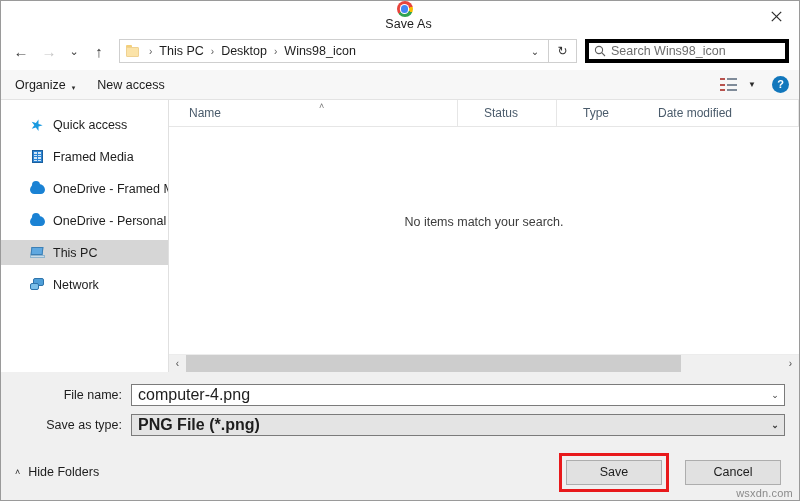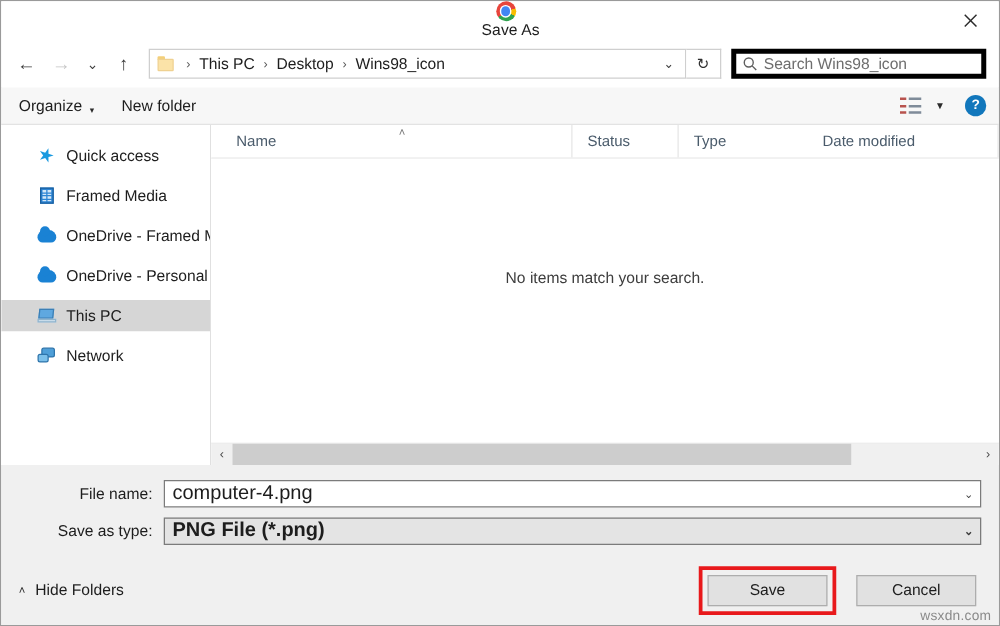--- a/index.html
+++ b/index.html
@@ -363,20 +363,21 @@
     background: #ffffff;
   }
   .col-header {
     height: 26px;
     min-height: 26px;
     display: flex;
     align-items: stretch;
     border-bottom: 1px solid #e6e6e6;
     background: #ffffff;
     position: relative;
+    gap: 14px;
   }
   .col {
     display: flex;
     align-items: center;
     font-size: 12px;
     color: #4a5b6b;
     padding-left: 12px;
     border-right: 1px solid #e6e6e6;
     box-sizing: border-box;
     position: relative;
@@ -584,21 +585,21 @@
       <div class="search-ph">Search Wins98_icon</div>
     </div>
   </div>
 
   <div class="cmdbar">
     <div class="cmd-item">
       <span>Organize</span>
       <span class="cmd-caret">▾</span>
     </div>
     <div class="cmd-item">
-      <span>New folder</span>
+      <span>New access</span>
     </div>
     <div class="cmd-right">
       <div class="view-ico">
         <span class="vcol1">
             <i></i>
             <i></i>
             <i></i>
           </span>
         <span class="vcol2">
             <i></i>

